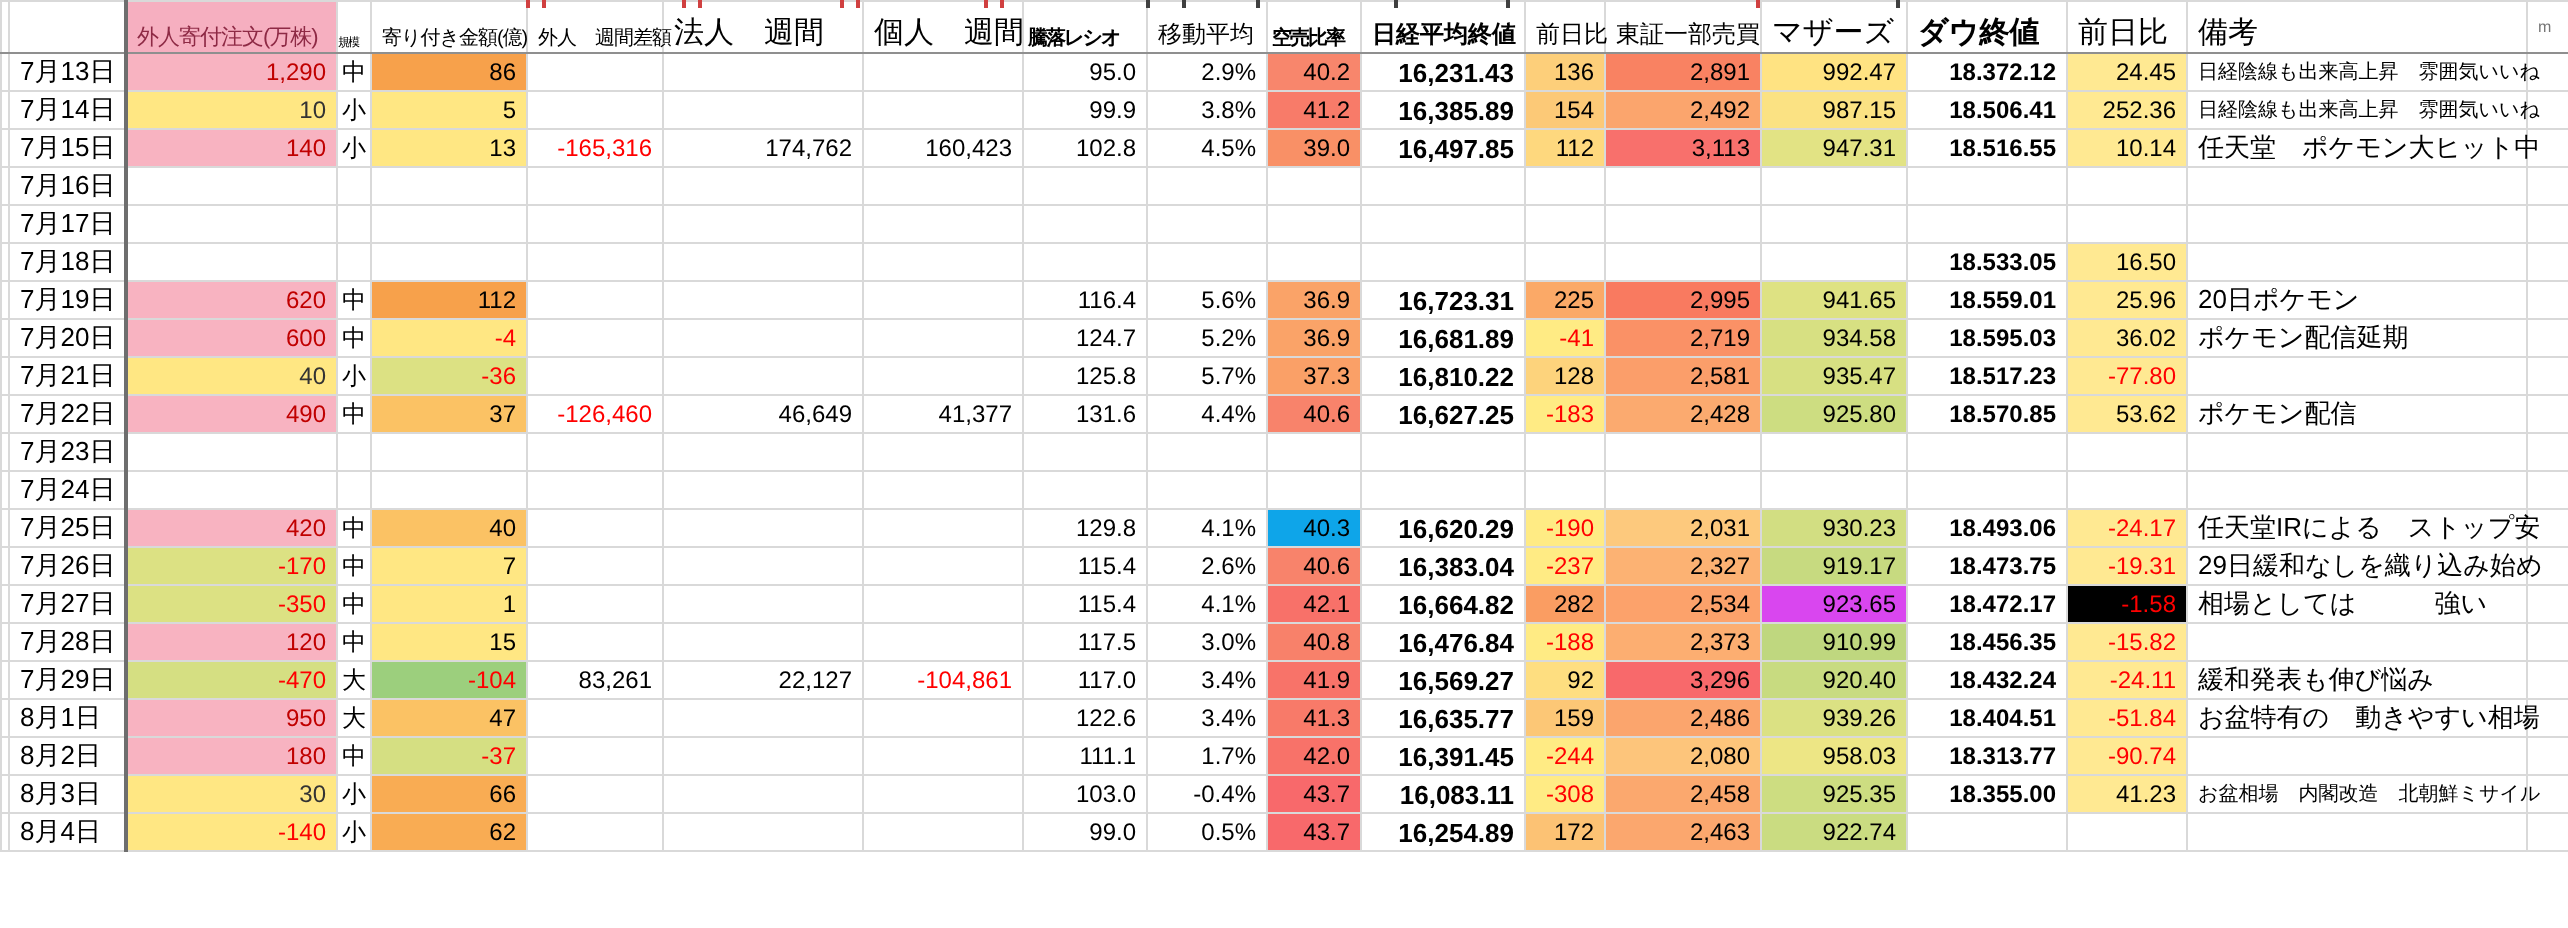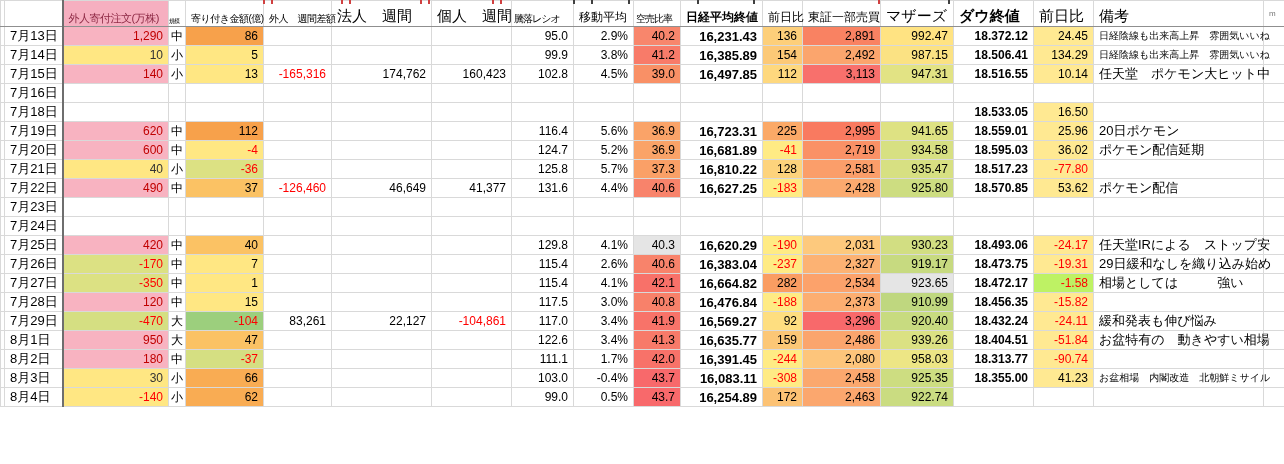--- a/index.html
+++ b/index.html
@@ -18,21 +18,21 @@
   .dcol{border-right:2px solid #6e6e6e;}
   .bold{font-weight:bold;}
   .nk{font-size:13px;}
   .dw{font-size:12px;}
   .rem{text-align:left;font-size:13px;}
   .sm{font-size:10px;text-align:center;}
   
   .h-pink{background:#f6afc0;color:#8e2a45;font-size:11px;letter-spacing:-0.5px;}
   .h-tiny{font-size:6px;letter-spacing:-1px;padding:0;}
   .h-sm{font-size:10px;letter-spacing:-0.5px;}
-  .h-xs{font-size:10px;letter-spacing:-1px;padding:0 2px;}
+  .h-xs{font-size:10px;letter-spacing:-1px;padding:0 2px;font-weight:bold;}
   .h-md{font-size:12px;}
   .h-big{font-size:15px;letter-spacing:0;}
   .h-bold{font-weight:bold;}
   .h-mark{font-size:8px;color:#777;vertical-align:middle;}
   .artifacts{position:absolute;top:0;left:0;height:5px;width:100%;z-index:3;}
   .artifacts span{position:absolute;top:0;width:2px;height:4px;display:block;}
 </style>
 </head>
 <body>
 
@@ -131,21 +131,21 @@
           <td class="num"></td>
           <td class="num"></td>
           <td class="num">99.9</td>
           <td class="num">3.8%</td>
           <td class="num" style="background: rgb(248, 123, 105);">41.2</td>
           <td class="num bold nk">16,385.89</td>
           <td class="num" style="background: rgb(252, 201, 119);">154</td>
           <td class="num" style="background: rgb(251, 165, 109);">2,492</td>
           <td class="num" style="background: rgb(251, 226, 131);">987.15</td>
           <td class="num bold dw">18.506.41</td>
-          <td class="num" style="background: rgb(255, 233, 146);">134.29</td>
+          <td class="num" style="background: rgb(255, 233, 146);">252.36</td>
           <td class="rem sm">日経陰線も出来高上昇　雰囲気いいね</td>
           <td class=""></td>
         </tr>
         <tr>
           <td class=""></td>
           <td class="date dcol">7月15日</td>
           <td class="num" style="background: rgb(248, 179, 193); color: rgb(192, 0, 0); padding-left: 20px;">140</td>
           <td class="ctr">小</td>
           <td class="num" style="background: rgb(255, 231, 131);">13</td>
           <td class="num" style="color: rgb(255, 0, 0);">-165,316</td>
@@ -179,20 +179,41 @@
           <td class="num"></td>
           <td class="num"></td>
           <td class="num"></td>
           <td class="num bold dw"></td>
           <td class="num"></td>
           <td class="rem"></td>
           <td class=""></td>
         </tr>
         <tr>
           <td class=""></td>
+          <td class="date dcol">7月17日</td>
+          <td class="num"></td>
+          <td class="ctr"></td>
+          <td class="num"></td>
+          <td class="num"></td>
+          <td class="num"></td>
+          <td class="num"></td>
+          <td class="num"></td>
+          <td class="num"></td>
+          <td class="num"></td>
+          <td class="num bold nk"></td>
+          <td class="num"></td>
+          <td class="num"></td>
+          <td class="num"></td>
+          <td class="num bold dw"></td>
+          <td class="num"></td>
+          <td class="rem"></td>
+          <td class=""></td>
+        </tr>
+        <tr>
+          <td class=""></td>
           <td class="date dcol">7月18日</td>
           <td class="num"></td>
           <td class="ctr"></td>
           <td class="num"></td>
           <td class="num"></td>
           <td class="num"></td>
           <td class="num"></td>
           <td class="num"></td>
           <td class="num"></td>
           <td class="num"></td>
@@ -335,21 +356,21 @@
           <td class=""></td>
           <td class="date dcol">7月25日</td>
           <td class="num" style="background: rgb(248, 179, 193); color: rgb(192, 0, 0);">420</td>
           <td class="ctr">中</td>
           <td class="num" style="background: rgb(251, 194, 100);">40</td>
           <td class="num"></td>
           <td class="num"></td>
           <td class="num"></td>
           <td class="num">129.8</td>
           <td class="num">4.1%</td>
-          <td class="num" style="background: #e5e5e5;">40.3</td>
+          <td class="num" style="background: #0ea5e9;">40.3</td>
           <td class="num bold nk">16,620.29</td>
           <td class="num" style="background: rgb(255, 235, 132); color: rgb(255, 0, 0);">-190</td>
           <td class="num" style="background: rgb(253, 201, 125);">2,031</td>
           <td class="num" style="background: rgb(210, 222, 130);">930.23</td>
           <td class="num bold dw">18.493.06</td>
           <td class="num" style="background: rgb(255, 233, 146); color: rgb(255, 0, 0);">-24.17</td>
           <td class="rem">任天堂IRによる　ストップ安</td>
           <td class=""></td>
         </tr>
         <tr>
@@ -381,23 +402,23 @@
           <td class="num" style="background: rgb(255, 231, 131);">1</td>
           <td class="num"></td>
           <td class="num"></td>
           <td class="num"></td>
           <td class="num">115.4</td>
           <td class="num">4.1%</td>
           <td class="num" style="background: rgb(248, 113, 105);">42.1</td>
           <td class="num bold nk">16,664.82</td>
           <td class="num" style="background: rgb(250, 157, 98);">282</td>
           <td class="num" style="background: rgb(252, 162, 107);">2,534</td>
-          <td class="num" style="background: #e5e5e5; padding-left: 12px;">923.65</td>
+          <td class="num" style="background: #d946ef; padding-left: 12px;">923.65</td>
           <td class="num bold dw">18.472.17</td>
-          <td class="num" style="background: #bef264; color: rgb(255, 0, 0);">-1.58</td>
+          <td class="num" style="background: #000000; color: rgb(255, 0, 0);">-1.58</td>
           <td class="rem">相場としては　　　強い</td>
           <td class=""></td>
         </tr>
         <tr>
           <td class=""></td>
           <td class="date dcol">7月28日</td>
           <td class="num" style="background: rgb(248, 179, 193); color: rgb(192, 0, 0);">120</td>
           <td class="ctr">中</td>
           <td class="num" style="background: rgb(255, 231, 131);">15</td>
           <td class="num"></td>

